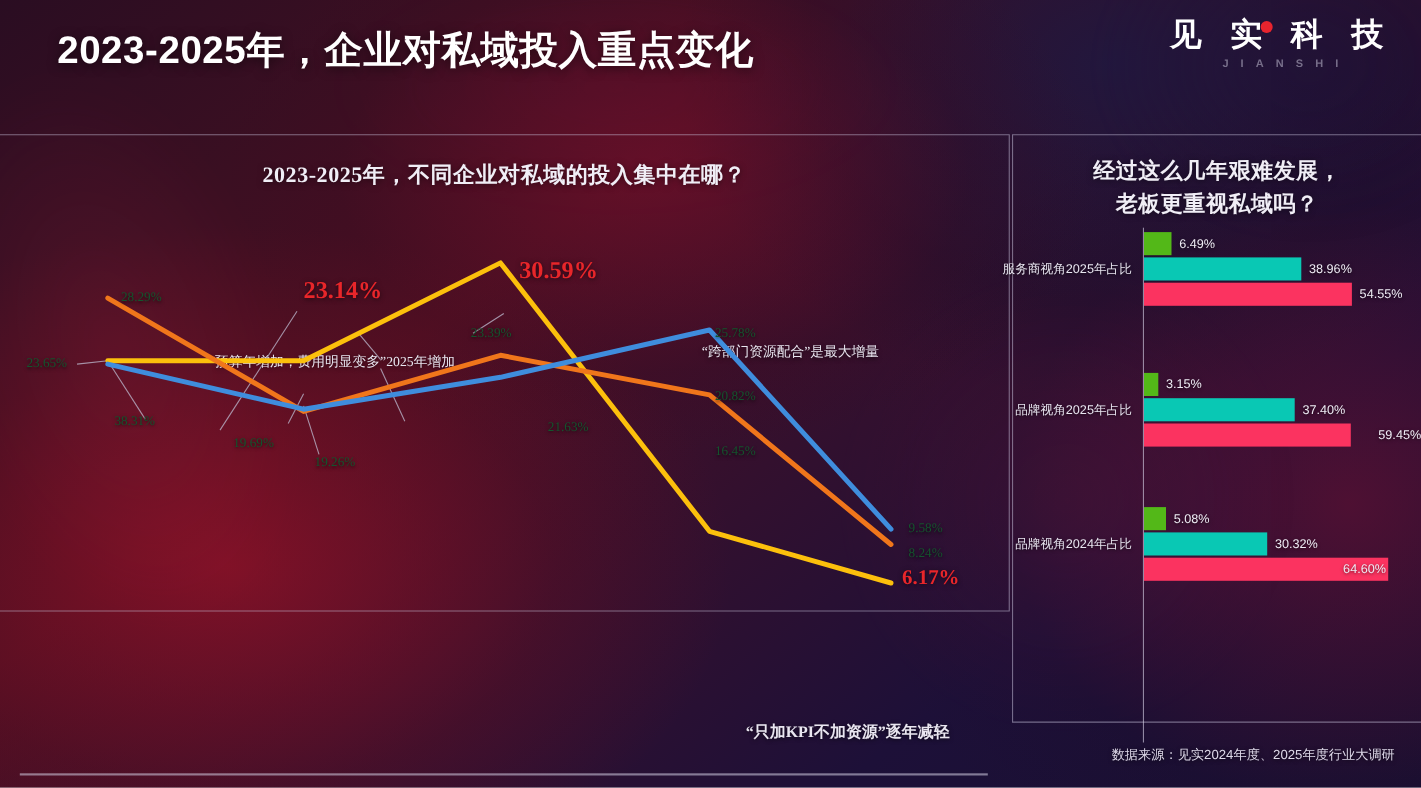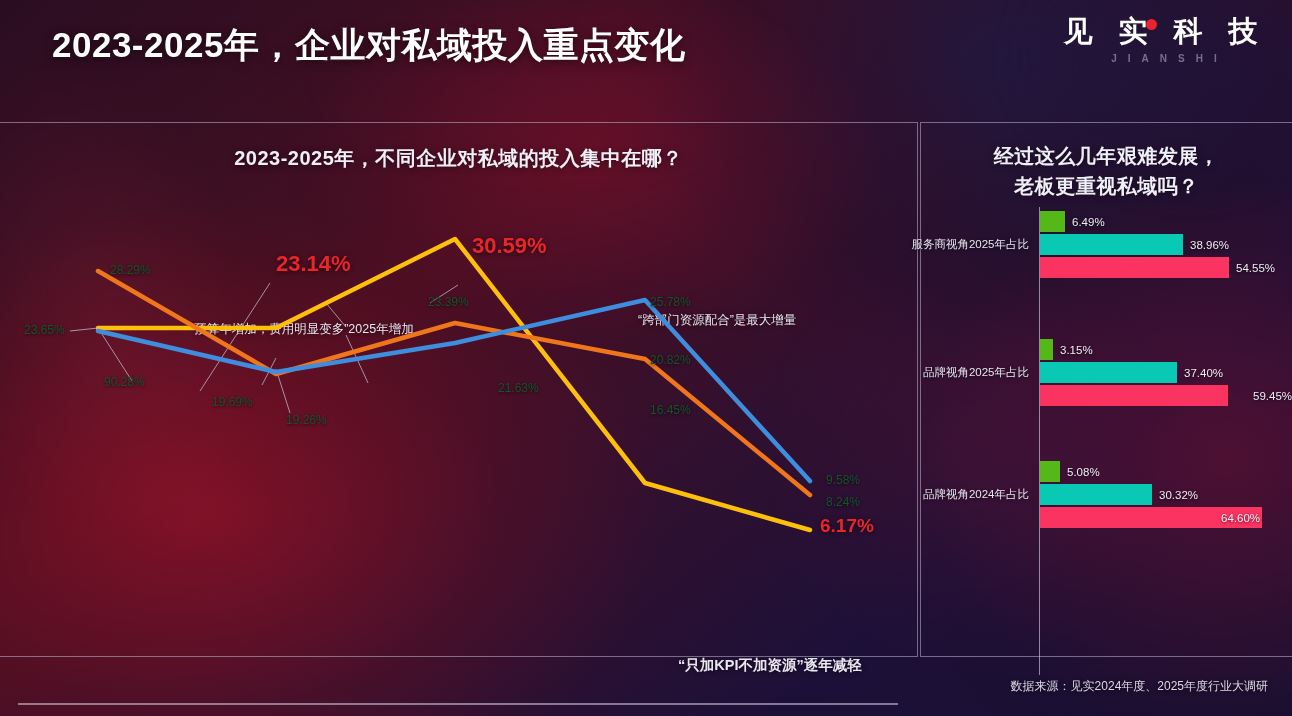--- a/index.html
+++ b/index.html
@@ -51,21 +51,21 @@
     width: 11px; height: 11px; border-radius: 50%; background: #e8242e;
   }
   .logo-en {
     margin-top: 1px; font-size: 10px; letter-spacing: 11px;
     color: rgba(190,185,205,.55); font-weight: 600; white-space: nowrap;
     padding-left: 9px;
   }
 
   
   .panel { position: absolute; border: 1px solid rgba(205,200,225,.50); }
-  .panel-left  { left: 0px;   top: 122px; width: 918px;  height: 535px; border-left: none; }
+  .panel-left  { left: 0px;   top: 122px; width: 918px;  height: 434px; border-left: none; font-family: Liberation Serif, serif; }
   .panel-right { left: 920px; top: 122px; width: 372px;  height: 535px; border-right: none; }
 
   .panel-title {
     position: absolute; left: 0; width: 100%; text-align: center;
     color: #f0eef6; font-size: 20px; font-weight: 600; letter-spacing: .5px;
     text-shadow: 0 1px 6px rgba(0,0,0,.5);
   }
   .panel-left .panel-title  { top: 22px; }
   .panel-right .panel-title { top: 18px; line-height: 30px; }
 
@@ -156,21 +156,21 @@
     </g>
 
     <polyline points="98,205 276,205 455,116 645,360 810,407" fill="none" stroke="#fcc00c" stroke-width="4.5" stroke-linejoin="round" stroke-linecap="round"></polyline>
 
     <polyline points="98,148 276,251 455,200 645,236 810,372" fill="none" stroke="#f0761b" stroke-width="4.5" stroke-linejoin="round" stroke-linecap="round"></polyline>
 
     <polyline points="98,208 276,249 455,220 645,177 810,358" fill="none" stroke="#3f8ddd" stroke-width="4.5" stroke-linejoin="round" stroke-linecap="round"></polyline>
   </svg>
 
   <div class="lbl" style="left:24px;  top:200px;">23.65%</div>
-  <div class="lbl" style="left:104px; top:252px;">90.28%</div>
+  <div class="lbl" style="left:104px; top:252px;">38.31%</div>
   <div class="lbl" style="left:110px; top:140px;">28.29%</div>
   <div class="lbl" style="left:212px; top:272px;">19.69%</div>
   <div class="lbl" style="left:286px; top:290px;">19.26%</div>
   <div class="lbl lbl-hi" style="left:276px; top:128px;">23.14%</div>
   <div class="lbl" style="left:428px; top:172px;">23.39%</div>
   <div class="lbl" style="left:498px; top:258px;">21.63%</div>
   <div class="lbl lbl-hi" style="left:472px; top:110px;">30.59%</div>
   <div class="lbl" style="left:650px; top:172px;">25.78%</div>
   <div class="lbl" style="left:650px; top:230px;">20.82%</div>
   <div class="lbl" style="left:650px; top:280px;">16.45%</div>

